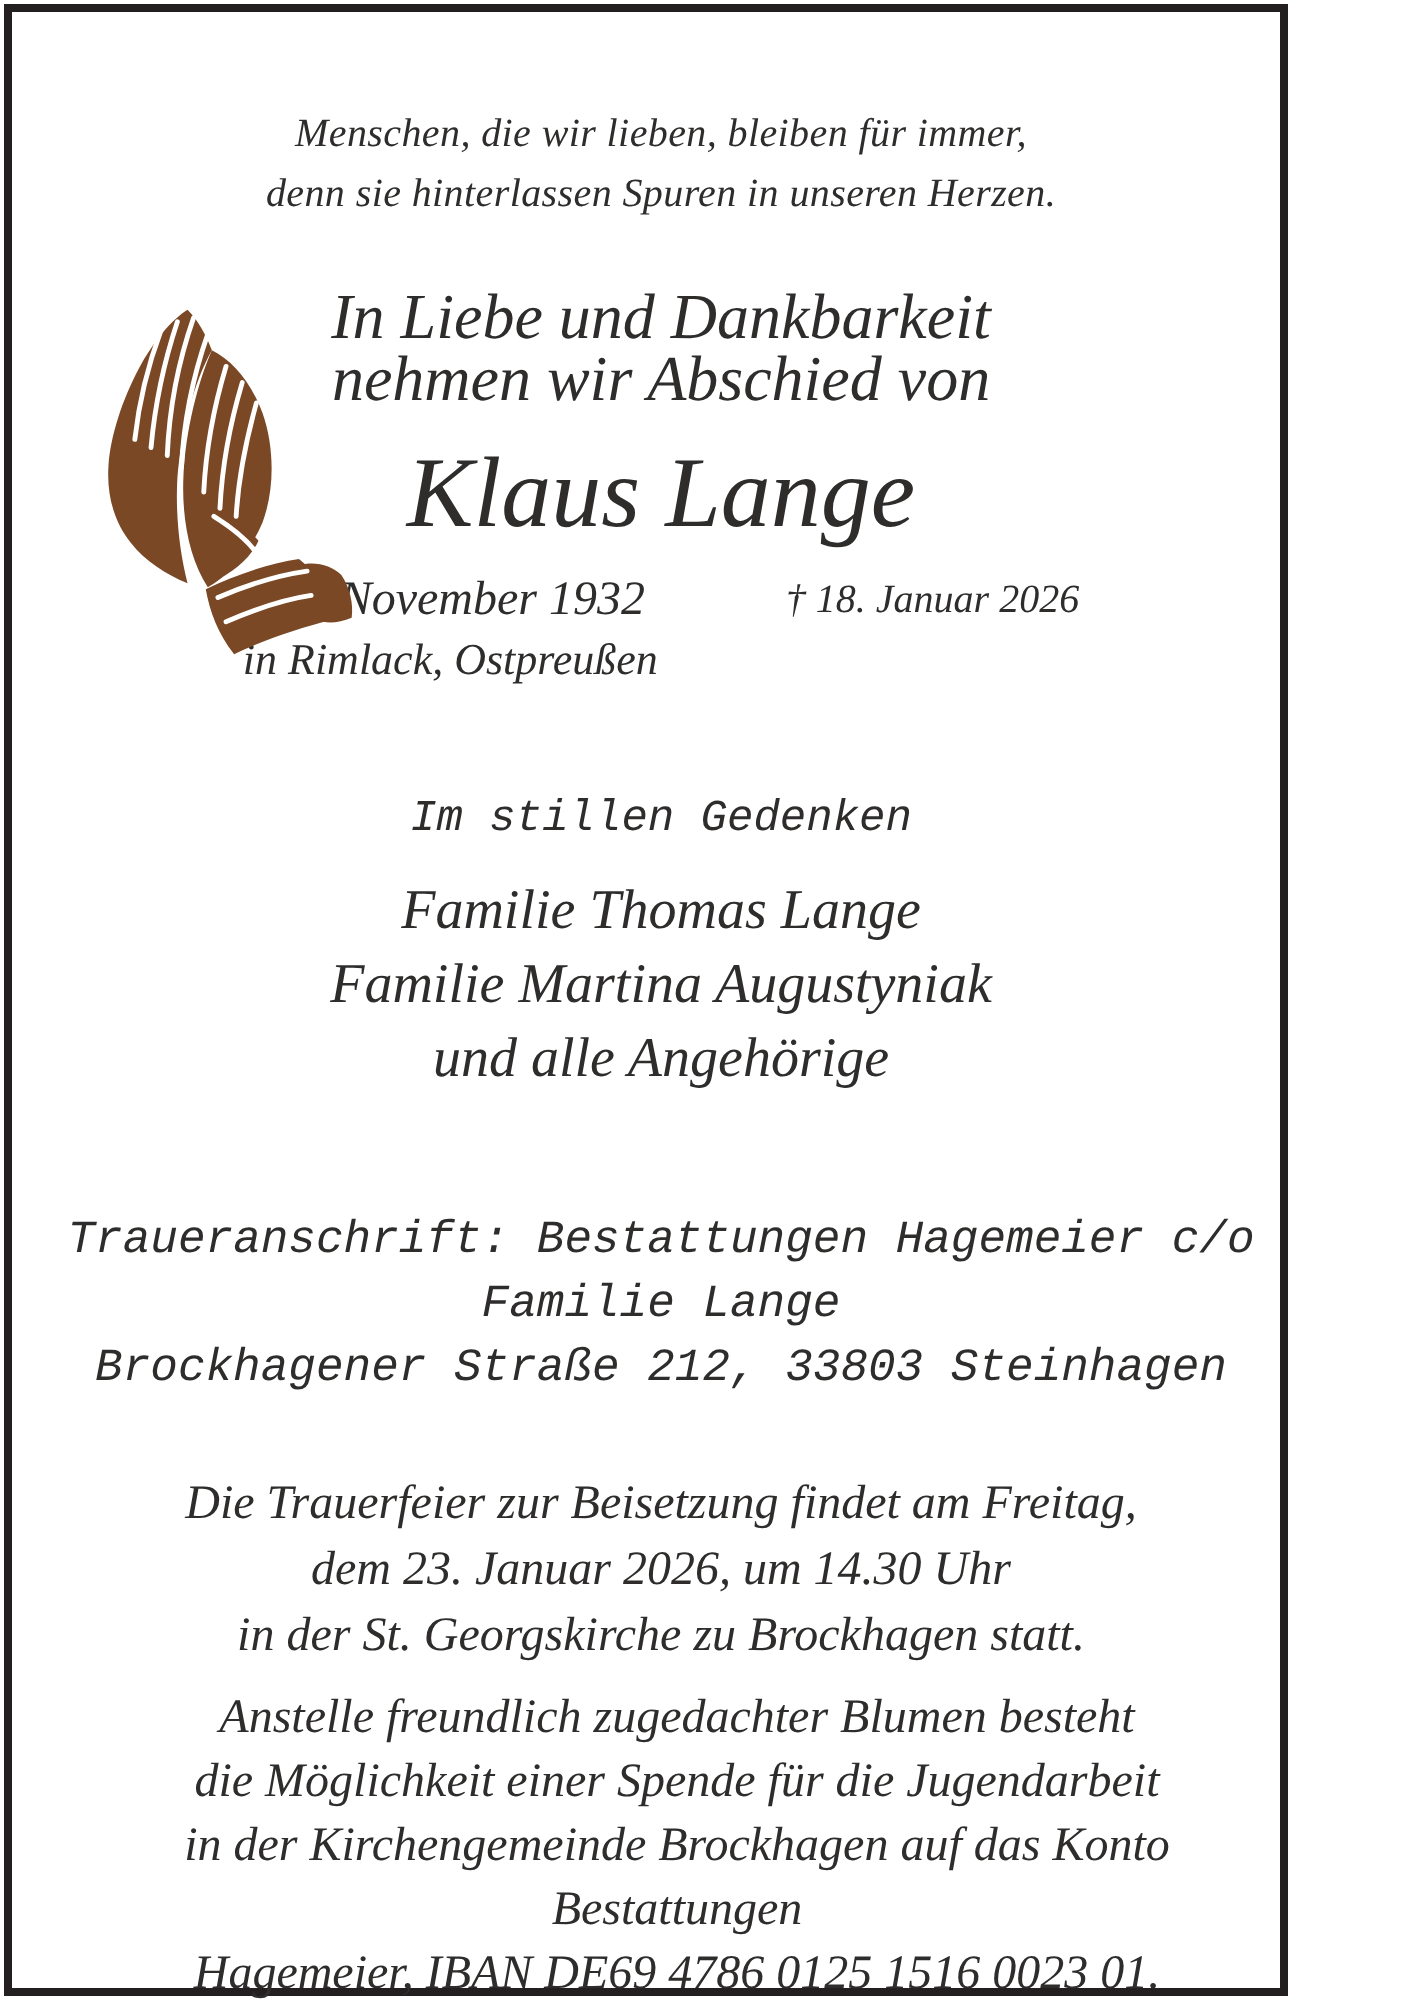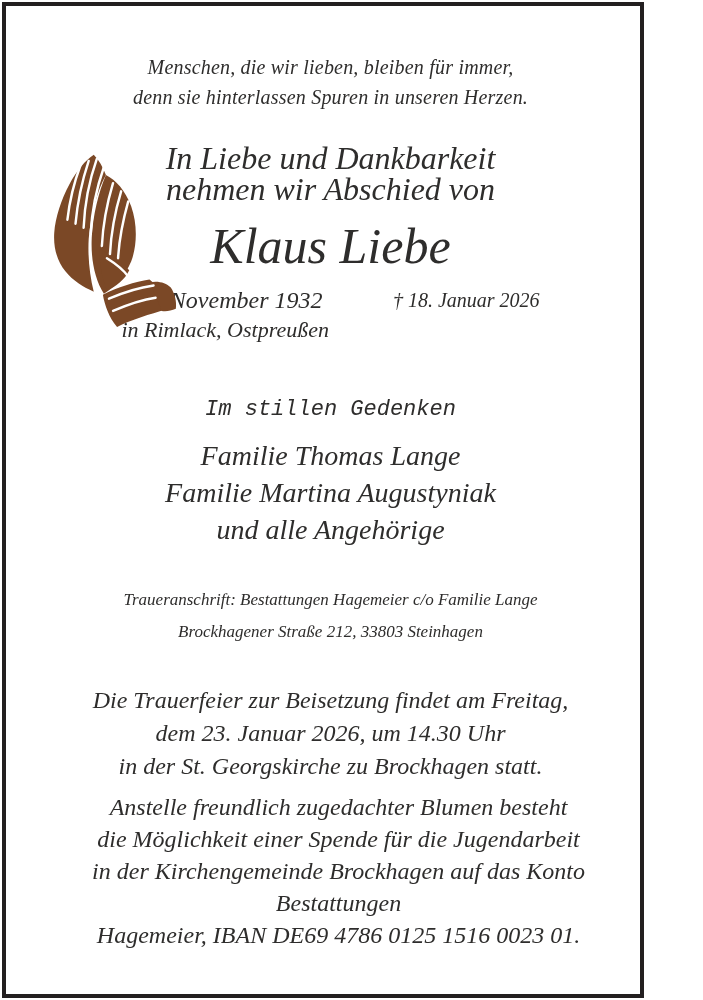--- a/index.html
+++ b/index.html
@@ -27,21 +27,21 @@
   .dates-row{
     margin-top:10px;
     display:flex;justify-content:center;align-items:flex-start;
     gap:64px;
   }
   .birth-block{font-size:24px;line-height:30px;text-align:center;}
   .birth-place{font-size:22px;line-height:30px;}
   .death-date{font-size:20px;line-height:30px;}
   .remembrance{margin-top:50px;font-size:22px;line-height:30px;font-family:Liberation Mono, monospace;}
   .mourners{margin-top:12px;font-size:28px;line-height:37px;}
-  .address{margin-top:36px;font-size:17px;line-height:32px;}
+  .address{margin-top:56px;font-size:23px;line-height:32px;font-family:Liberation Mono, monospace;}
   .service{margin-top:36px;font-size:24px;line-height:33px;}
   .donation{margin-top:8px;font-size:24px;line-height:32px;margin-left:16px;}
   .hands{
     position:absolute;left:30px;top:146px;
     width:152px;height:184px;
     pointer-events:none;
   }
 </style>
 </head>
 <body>
@@ -75,21 +75,21 @@
   <div class="epigraph">
       <div>Menschen, die wir lieben, bleiben für immer,</div>
       <div>denn sie hinterlassen Spuren in unseren Herzen.</div>
     </div>
 
   <div class="intro">
       <div>In Liebe und Dankbarkeit</div>
       <div>nehmen wir Abschied von</div>
     </div>
 
-  <div class="deceased-name">Klaus Liebe</div>
+  <div class="deceased-name">Klaus Lange</div>
 
   <div class="dates-row">
     <div class="birth-block">
       <div>* 8. November 1932</div>
       <div class="birth-place">in Rimlack, Ostpreußen</div>
     </div>
     <div class="death-date">† 18. Januar 2026</div>
   </div>
 
   <div class="remembrance">Im stillen Gedenken</div>

